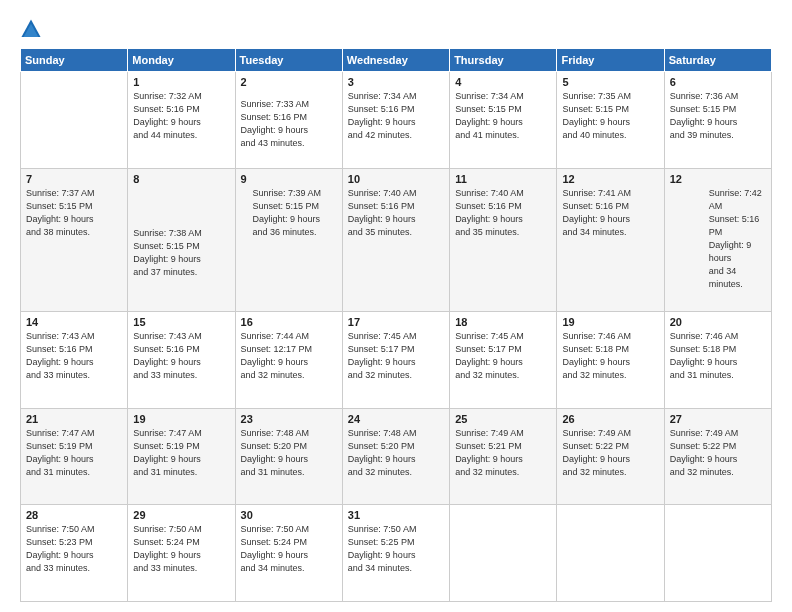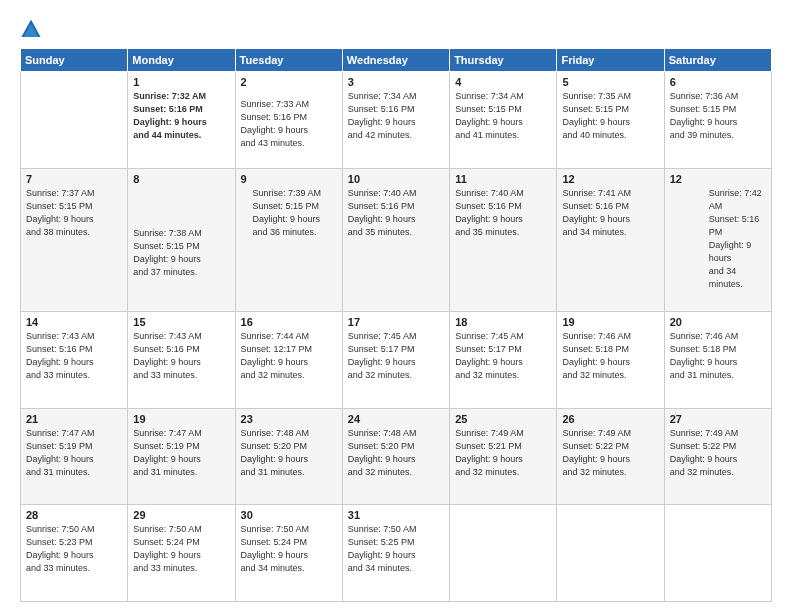--- a/index.html
+++ b/index.html
@@ -127,21 +127,21 @@
           <th>Thursday</th>
           <th>Friday</th>
           <th>Saturday</th>
         </tr>
     </thead>
     <tbody id="calendar-body">
     <tr>
           <td class="empty-cell"></td>
           <td>
             <span class="day-num">1</span>
-            <div class="day-info" style="white-space: pre-line; font-weight: bold;">Sunrise: 7:32 AM
+            <div class="day-info" style="white-space: pre-line;">Sunrise: 7:32 AM
 Sunset: 5:16 PM
 Daylight: 9 hours
 and 44 minutes.</div>
           </td>
           <td>
             <span class="day-num">2</span>
             <div class="day-info" style="white-space: pre-line; margin-top: 10px;">Sunrise: 7:33 AM
 Sunset: 5:16 PM
 Daylight: 9 hours
 and 43 minutes.</div>

